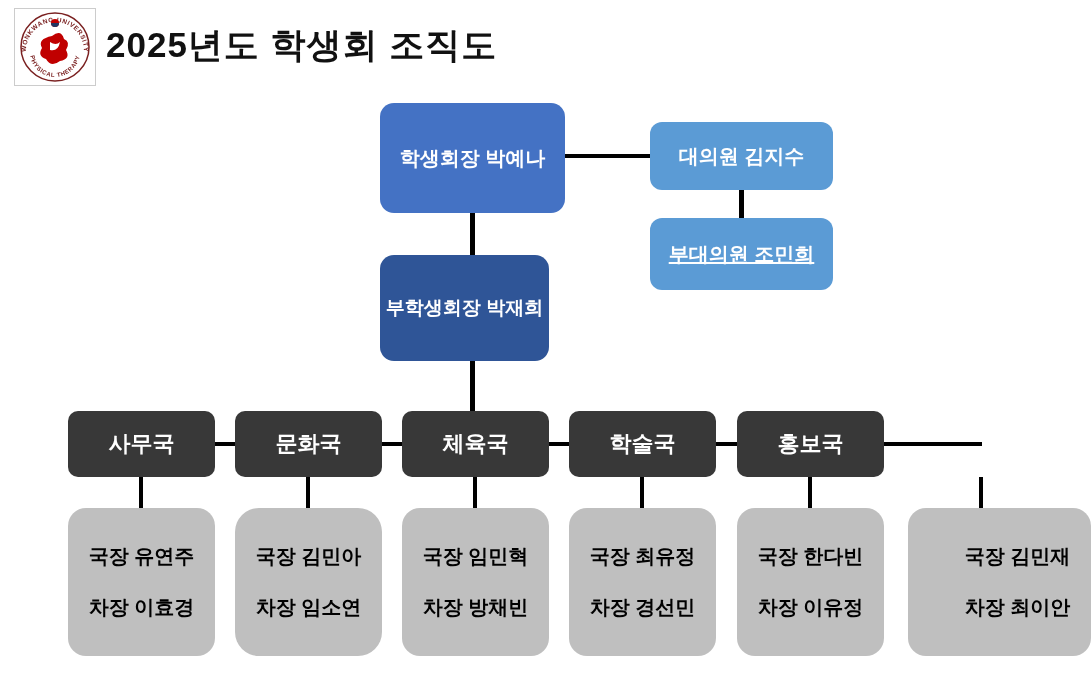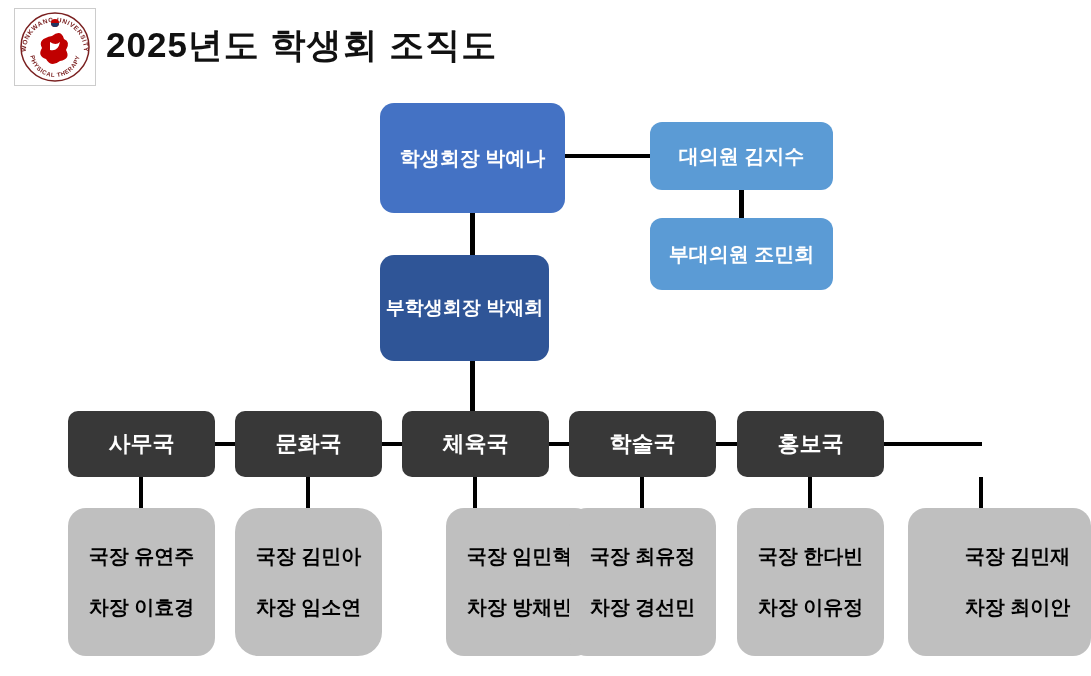--- a/index.html
+++ b/index.html
@@ -6,21 +6,21 @@
   body{font-family:"Liberation Sans","DejaVu Sans",sans-serif;}
   .canvas{position:relative;width:1091px;height:676px;background:#ffffff;overflow:hidden;}
 
   .title{position:absolute;left:106px;top:22px;font-size:35px;font-weight:bold;color:#111111;letter-spacing:1px;white-space:nowrap;}
 
   .logo{position:absolute;left:14px;top:8px;width:82px;height:78px;}
 
   .node{position:absolute;display:flex;align-items:center;justify-content:center;color:#ffffff;font-weight:bold;text-align:center;white-space:nowrap;z-index:2;}
   .president{left:380px;top:103px;width:185px;height:110px;background:#4472C4;border-radius:14px;font-size:20px;}
   .delegate{left:650px;top:122px;width:183px;height:68px;background:#5B9BD5;border-radius:12px;font-size:20px;}
-  .vice-delegate{left:650px;top:218px;width:183px;height:72px;background:#5B9BD5;border-radius:12px;font-size:20px;}
+  .vice-delegate{left:650px;top:218px;width:183px;height:72px;background:#5B9BD5;border-radius:12px;font-size:20px;text-decoration:underline;}
   .vice-president{left:380px;top:255px;width:169px;height:106px;background:#2F5597;border-radius:14px;font-size:19px;}
 
   .dept{position:absolute;top:411px;width:147px;height:66px;background:#383838;border-radius:10px;
         display:flex;align-items:center;justify-content:center;color:#ffffff;font-weight:bold;font-size:22px;z-index:2;}
   .staff{position:absolute;top:508px;width:147px;height:148px;background:#BFBFBF;border-radius:18px;
         display:flex;flex-direction:column;align-items:center;justify-content:center;gap:24px;
         color:#000000;font-weight:bold;font-size:20px;text-align:center;z-index:2;}
   .staff div{white-space:nowrap;}
 
   .line{position:absolute;background:#000000;z-index:1;}
@@ -76,21 +76,21 @@
   <div class="line" style="left:979px;top:477px;width:4px;height:31px;"></div>
 
   <div class="staff" style="left:68px;">
     <div>국장 유연주</div>
     <div>차장 이효경</div>
   </div>
   <div class="staff" style="left:235px;border-radius:24px;">
     <div>국장 김민아</div>
     <div>차장 임소연</div>
   </div>
-  <div class="staff" style="left:402px;margin-left:44px;">
+  <div class="staff" style="left:402px;">
     <div>국장 임민혁</div>
     <div>차장 방채빈</div>
   </div>
   <div class="staff" style="left:569px;">
     <div>국장 최유정</div>
     <div>차장 경선민</div>
   </div>
   <div class="staff" style="left:737px;">
     <div>국장 한다빈</div>
     <div>차장 이유정</div>

